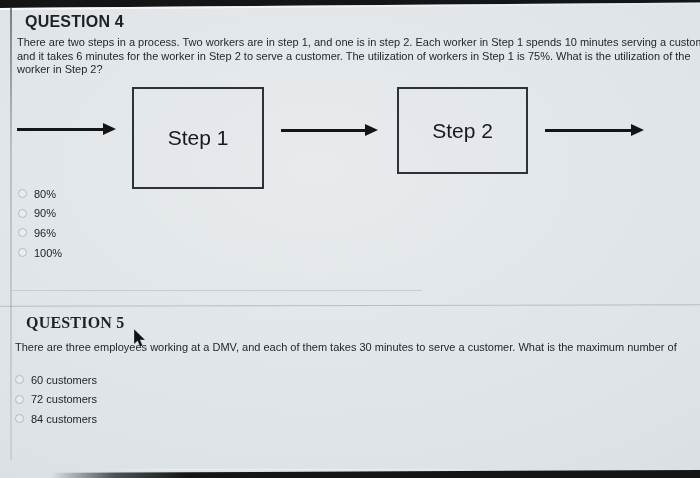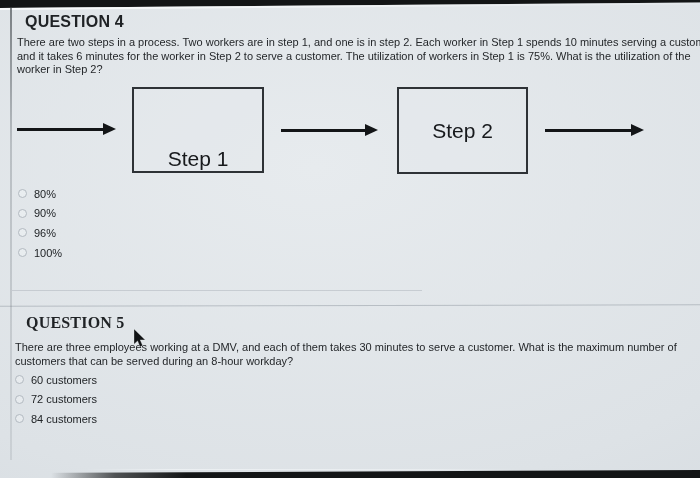--- a/index.html
+++ b/index.html
@@ -54,21 +54,21 @@
   }
   .option-label { margin-left: 7px; font-size: 11px; color: #212427; white-space: nowrap; }
 
   
   .step-box {
     position: absolute; border: 2px solid #2e3236;
     display: flex; align-items: center; justify-content: center;
     background: rgba(228,233,236,0.25);
     font-size: 21px; color: #17191c;
   }
-  #step1-box { left: 132px; top: 87px; width: 132px; height: 86px; align-items: flex-end; }
+  #step1-box { left: 132px; top: 87px; width: 132px; height: 102px; }
   #step2-box { left: 397px; top: 87px; width: 131px; height: 87px; }
 
   .arrow { position: absolute; height: 2.6px; background: #131517; }
   .arrow::after {
     content: ""; position: absolute; right: -12px; top: -5.2px;
     border-left: 13px solid #131517;
     border-top: 6.5px solid transparent;
     border-bottom: 6.5px solid transparent;
   }
   #arrow-in  { left: 17px;  top: 128px; width: 87px; }
@@ -129,21 +129,20 @@
   </div>
 
   <div class="divider-a"></div>
   <div class="divider-b"></div>
 
   <div>
     <div class="q-heading" style="left:26px; top:314px;font-family:Liberation Serif, serif;">QUESTION 5</div>
 
     <div class="q-text" style="left:15px; top:341px;">
       <div>There are three employees working at a DMV, and each of them takes 30 minutes to serve a customer. What is the maximum number of</div>
-      <div>customers that can be served during an 8-hour workday?</div>
     </div>
 
     <div class="options" style="left:15px; top:370px;">
       <div class="option-row">
         <span class="radio"></span>
         <span class="option-label">60 customers</span>
       </div>
       <div class="option-row">
         <span class="radio"></span>
         <span class="option-label">72 customers</span>

